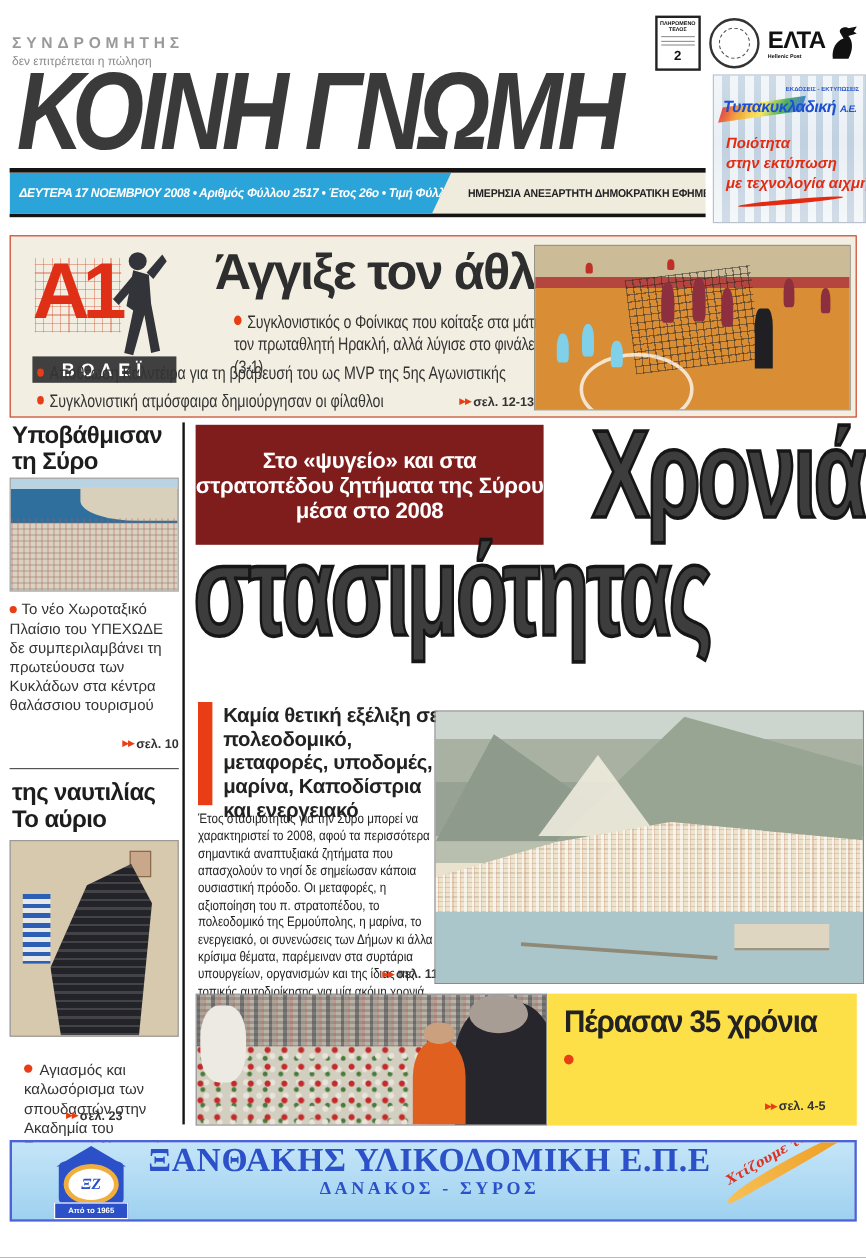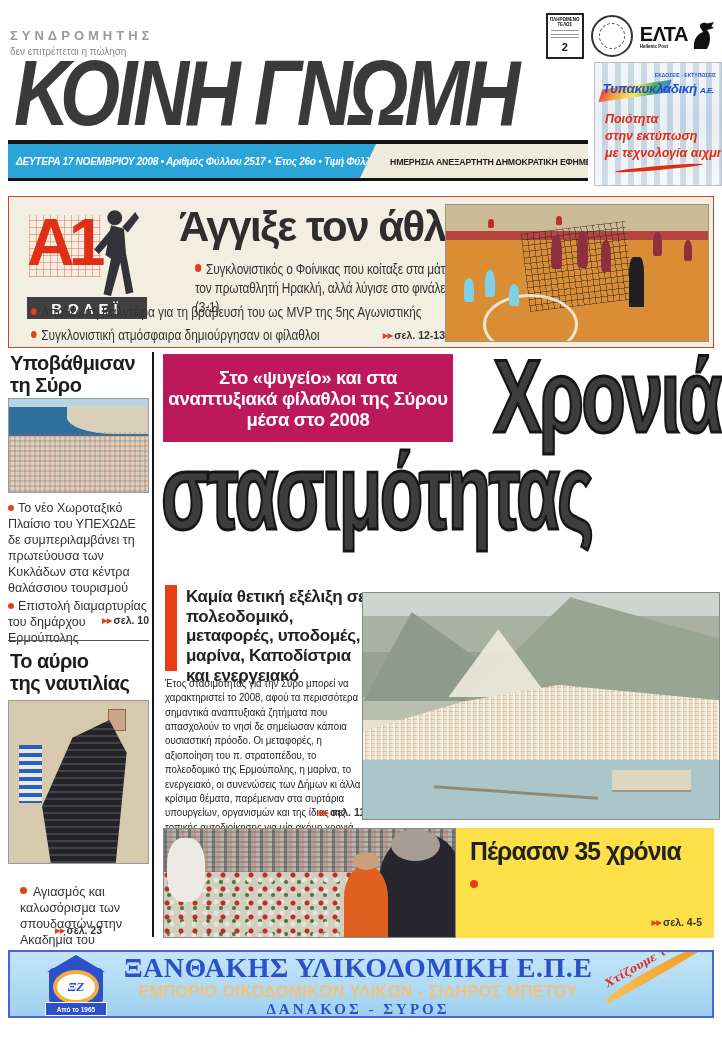--- a/index.html
+++ b/index.html
@@ -92,21 +92,21 @@
             clip-path:polygon(18% 100%,10% 62%,38% 16%,72% 4%,88% 26%,78% 100%);}
   .nv-crowd::after{content:"";position:absolute;inset:0;
     background:repeating-linear-gradient(0deg,rgba(220,210,190,.18) 0 2px,transparent 2px 7px);}
   .nv-flag{position:absolute;left:7%;top:27%;width:17%;height:36%;
            background:repeating-linear-gradient(180deg,#2d5fb5 0 4px,#e8e8e8 4px 8px);}
   .nv-frame{position:absolute;right:16%;top:5%;width:11%;height:12%;background:#c8a78a;border:1px solid #8a6a4a;}
   .a2-text{left:8px;top:872px;width:143px;font-size:12.5px;color:#333;line-height:1.28;}
   .a2-ref{left:8px;top:924px;width:141px;text-align:center;}
   .vdiv{left:152px;top:352px;width:2px;height:585px;background:#141414;}
   
-  .kicker{left:163px;top:354px;width:290px;height:88px;background:#be185d;color:#fff;
+  .kicker{left:163px;top:354px;width:290px;height:100px;background:#7f1d1d;color:#fff;
           display:flex;flex-direction:column;align-items:center;justify-content:center;
           font-size:18.5px;font-weight:bold;line-height:21px;text-align:center;letter-spacing:-0.3px;}
   .hl{font-weight:900;color:#3d3d3d;-webkit-text-stroke:3px #161616;white-space:nowrap;line-height:1;}
   .hl1{right:2px;top:344px;font-size:104px;letter-spacing:-4px;transform:scaleX(0.70);transform-origin:right top;}
   .hl2{left:161px;top:438px;font-size:108px;letter-spacing:-4px;transform:scaleX(0.66);transform-origin:left top;}
   .subhead{left:165px;top:585px;width:205px;display:flex;}
   .redbar{width:12px;height:86px;background:#e93e15;margin-right:9px;flex:none;}
   .sh-text{font-size:17px;font-weight:bold;color:#222;line-height:1.16;letter-spacing:-0.3px;padding-top:2px;}
   .body-text{left:165px;top:676px;width:238px;font-size:11.4px;color:#222;line-height:1.26;
              transform:scaleX(0.85);transform-origin:left top;}
@@ -135,21 +135,21 @@
                      radial-gradient(circle at 5px 10px,#4a7a3a 1.5px,transparent 2.5px);
     background-size:14px 14px,11px 11px,13px 13px;}
   .an-wreath{position:absolute;left:1%;top:8%;width:13%;height:60%;background:#eceae2;border-radius:40%;}
   .an-granny{position:absolute;right:-2%;top:6%;width:28%;height:96%;background:#26262c;border-radius:45% 40% 0 0;}
   .an-hair{position:absolute;right:5%;top:0;width:17%;height:30%;background:#a89d94;border-radius:50%;}
   .an-kid{position:absolute;right:23%;top:34%;width:15%;height:66%;background:#e0611f;border-radius:45% 45% 0 0;}
   .an-kidhead{position:absolute;right:26%;top:21%;width:9%;height:17%;background:#caa07e;border-radius:50%;}
   .anni-box{left:456px;top:828px;width:258px;height:110px;background:#fde047;box-sizing:border-box;padding:8px 10px 0 14px;}
   .anni-title{font-size:26px;font-weight:900;color:#222;letter-spacing:-1px;white-space:nowrap;transform:scaleX(0.95);transform-origin:left top;}
   .anni-bullet{margin-top:8px;font-size:16px;color:#333;line-height:1.25;letter-spacing:-0.3px;}
-  .anni-ref{position:absolute;right:12px;bottom:10px;padding-left:28px;}
+  .anni-ref{position:absolute;right:26px;bottom:10px;padding-left:28px;}
   
   .footer-ad{left:8px;top:950px;width:706px;height:68px;border:2px solid #4a63d8;box-sizing:border-box;
              background:linear-gradient(180deg,#c4e5f8,#9ed1ef);overflow:hidden;}
   .lg{position:absolute;left:26px;top:3px;width:80px;height:60px;}
   .lg .roof{position:absolute;left:11px;top:0;width:0;height:0;border-left:29px solid transparent;border-right:29px solid transparent;border-bottom:17px solid #2b50c8;}
   .lg .bodyr{position:absolute;left:13px;top:13px;width:54px;height:36px;background:#2b50c8;border-radius:5px;}
   .lg .oval{position:absolute;left:17px;top:15px;width:38px;height:26px;background:#fff;border:4px solid #f0ae3c;border-radius:50%;
             display:flex;align-items:center;justify-content:center;font-family:"Liberation Serif",serif;font-style:italic;
             font-weight:bold;font-size:13px;color:#2b50c8;}
   .lg .ribbon{position:absolute;left:9px;top:47px;width:60px;height:12px;background:#2b50c8;border:1px solid #fff;
@@ -266,49 +266,48 @@
   <div class="abs lc-title">
     <div>Υποβάθμισαν</div>
     <div>τη Σύρο</div>
   </div>
   <div class="abs a1-photo">
     <div class="a1-land"></div>
     <div class="a1-spk"></div>
   </div>
   <div class="abs lc-text">
     <p><span class="dot"></span><span>Το νέο Χωροταξικό Πλαίσιο του ΥΠΕΧΩΔΕ δε συμπεριλαμβάνει τη πρωτεύουσα των Κυκλάδων στα κέντρα θαλάσσιου τουρισμού</span></p>
-    <p><span class="dot"></span><span>Επιστολή διαμαρτυρίας του δημάρχου Ερμούπολης</span></p>
   </div>
   <div class="abs pref a1-ref">
     <span class="arr">▶▶</span><span>σελ. 10</span>
   </div>
 
   <div class="abs lc-sep"></div>
 
   <div class="abs a2-title">
+    <div>της ναυτιλίας</div>
     <div>Το αύριο</div>
-    <div>της ναυτιλίας</div>
   </div>
   <div class="abs a2-photo">
     <div class="nv-frame"></div>
     <div class="nv-crowd"></div>
     <div class="nv-flag"></div>
   </div>
   <div class="abs a2-text">
     <p style="margin:12px;"><span class="dot"></span><span>Αγιασμός και καλωσόρισμα των σπουδαστών στην Ακαδημία του Εμπορικού Ναυτικού Σύρου</span></p>
   </div>
   <div class="abs pref a2-ref">
     <span class="arr">▶▶</span><span>σελ. 23</span>
   </div>
 
   <div class="abs vdiv"></div>
 
   <div class="abs kicker">
     <div>Στο «ψυγείο» και στα</div>
-    <div>αναπτυξιακά φίλαθλοι της Σύρου</div>
+    <div>στρατοπέδου ζητήματα της Σύρου</div>
     <div>μέσα στο 2008</div>
   </div>
   <div class="abs hl hl1">Χρονιά</div>
   <div class="abs hl hl2">στασιμότητας</div>
 
   <div class="abs subhead">
     <div class="redbar"></div>
     <div class="sh-text">Καμία θετική εξέλιξη σε πολεοδομικό, μεταφορές, υποδομές, μαρίνα, Καποδίστρια και ενεργειακό</div>
   </div>
   <div class="abs body-text">Έτος στασιμότητας για την Σύρο μπορεί να χαρακτηριστεί το 2008, αφού τα περισσότερα σημαντικά αναπτυξιακά ζητήματα που απασχολούν το νησί δε σημείωσαν κάποια ουσιαστική πρόοδο. Οι μεταφορές, η αξιοποίηση του π. στρατοπέδου, το πολεοδομικό της Ερμούπολης, η μαρίνα, το ενεργειακό, οι συνενώσεις των Δήμων κι άλλα κρίσιμα θέματα, παρέμειναν στα συρτάρια υπουργείων, οργανισμών και της ίδιας της τοπικής αυτοδιοίκησης για μία ακόμη χρονιά, χωρίς κάποια θετική εξέλιξη.</div>
@@ -346,21 +345,20 @@
 
   <div class="abs footer-ad">
     <div class="lg">
       <div class="roof"></div>
       <div class="bodyr"></div>
       <div class="oval">ΞΖ</div>
       <div class="ribbon">Από το 1965</div>
     </div>
     <div class="fa-text">
       <div class="fa-co">ΞΑΝΘΑΚΗΣ ΥΛΙΚΟΔΟΜΙΚΗ Ε.Π.Ε</div>
-      <div class="fa-trade">ΕΜΠΟΡΙΟ ΟΙΚΟΔΟΜΙΚΩΝ ΥΛΙΚΩΝ - ΣΙΔΗΡΟΣ ΜΠΕΤΟΥ</div>
       <div class="fa-loc">ΔΑΝΑΚΟΣ - ΣΥΡΟΣ</div>
 
     </div>
     <div class="fa-swoosh"></div>
     <div class="fa-slogan">Χτίζουμε το όνειρό σας!!!</div>
   </div>
 
 </div>
 
 </body></html>

